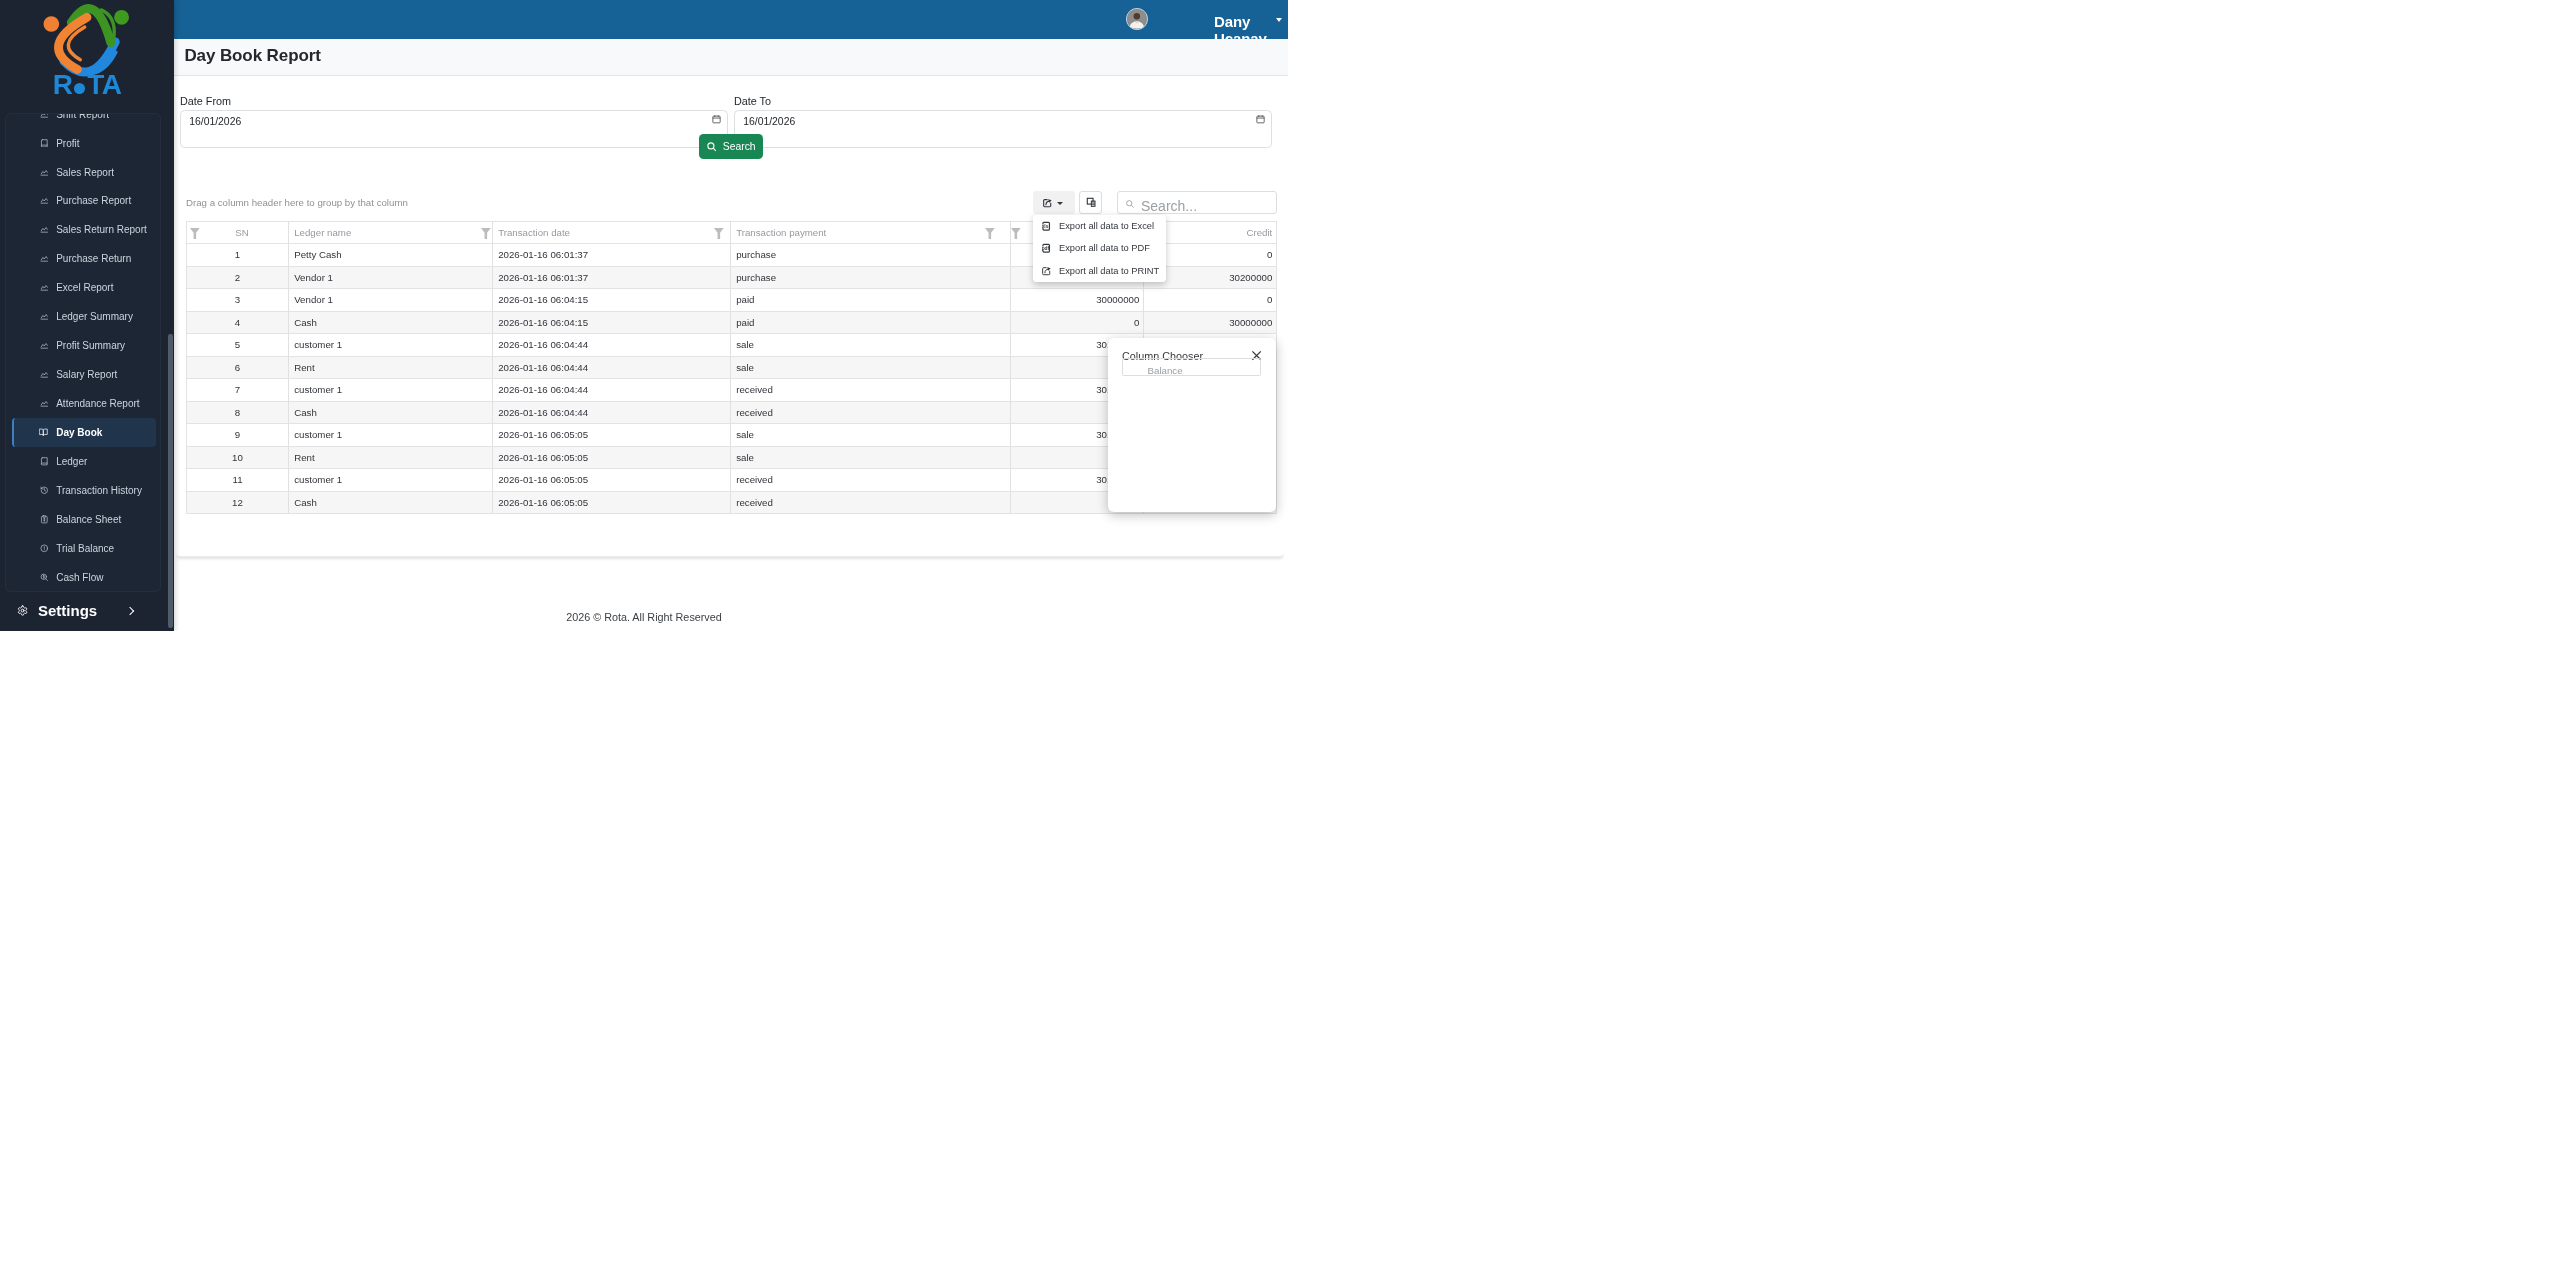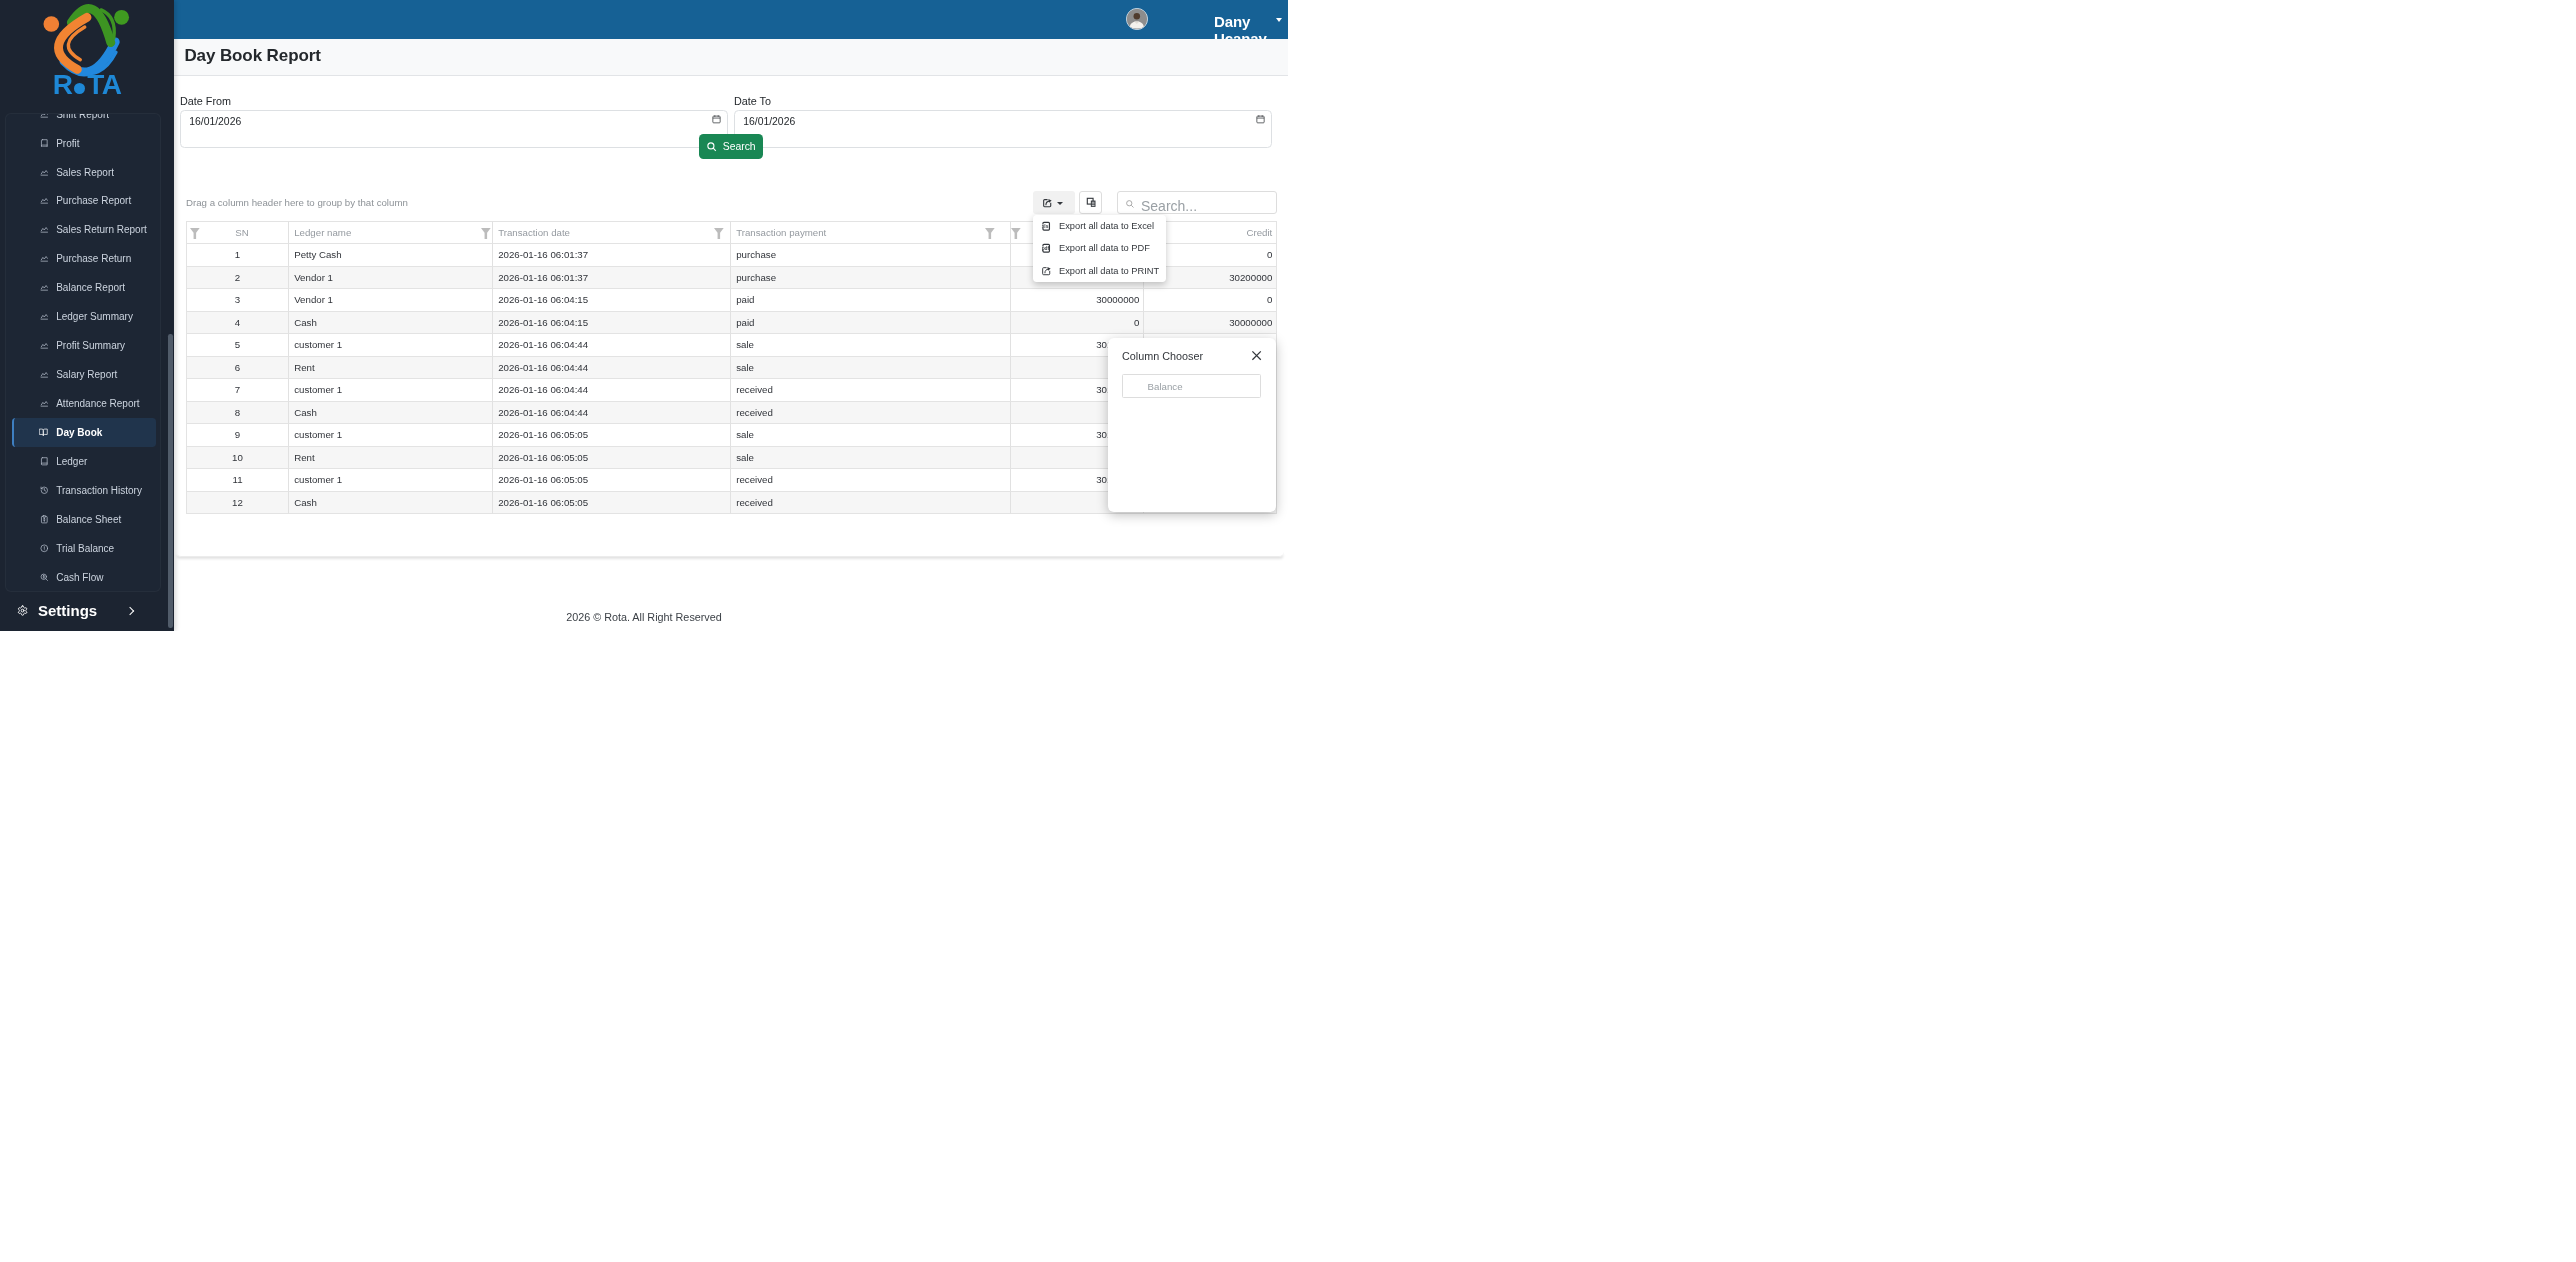--- a/index.html
+++ b/index.html
@@ -68,21 +68,21 @@
 
 #ddmenu { position:absolute; left:1033px; top:215px; width:133px; height:67px; background:#fff; border-radius:3.7px; box-shadow:0 2.2px 7.5px rgba(0,0,0,.22); z-index:20; }
 .ddi { position:absolute; left:0; width:100%; height:22.4px; font-size:9.3px; color:#33373c; white-space:nowrap; }
 .ddi svg { position:absolute; left:7.5px; top:6px; width:10.4px; height:10.4px; }
 .ddi span { position:absolute; left:26px; top:6px; }
 
 
 #chooser { position:absolute; left:1108px; top:338px; width:168px; height:174px; background:#fff; border-radius:6px; box-shadow:0 3px 12px rgba(0,0,0,.25); z-index:20; }
 #chooser .title { position:absolute; left:14px; top:12px; font-size:10.8px; color:#33373c; }
 #chooser .x { position:absolute; right:13.4px; top:12px; width:11.2px; height:11.2px; }
-#chip { position:absolute; left:14px; top:36px; width:139px; height:24px; border:0.7px solid #ddd; border-radius:1.5px; }
+#chip { position:absolute; left:14px; top:20px; width:139px; height:18px; border:0.7px solid #ddd; border-radius:1.5px; }
 #chip span { position:absolute; left:24.6px; top:6px; font-size:9.7px; color:#9aa0a5; }
 
 #pagefoot { position:absolute; left:0; top:611px; width:1288px; text-align:center; font-size:10.8px; color:#3c4147; }
 </style>
 </head>
 <body>
 
 <div id="topbar">
   <div id="userbox">
     <div id="avatar">
@@ -160,21 +160,21 @@
           <path d="M3 20h18"></path>
           <path d="M3.5 16.5l4.5-7 4 4.5 5-7 3.5 5"></path>
         </svg>
         <span>Purchase Return</span>
       </div>
       <div class="mi" style="top:159px">
         <svg viewBox="0 0 24 24">
           <path d="M3 20h18"></path>
           <path d="M3.5 16.5l4.5-7 4 4.5 5-7 3.5 5"></path>
         </svg>
-        <span>Balance Report</span>
+        <span>Excel Report</span>
       </div>
       <div class="mi" style="top:188px">
         <svg viewBox="0 0 24 24">
           <path d="M3 20h18"></path>
           <path d="M3.5 16.5l4.5-7 4 4.5 5-7 3.5 5"></path>
         </svg>
         <span>Ledger Summary</span>
       </div>
       <div class="mi" style="top:217px">
         <svg viewBox="0 0 24 24">

